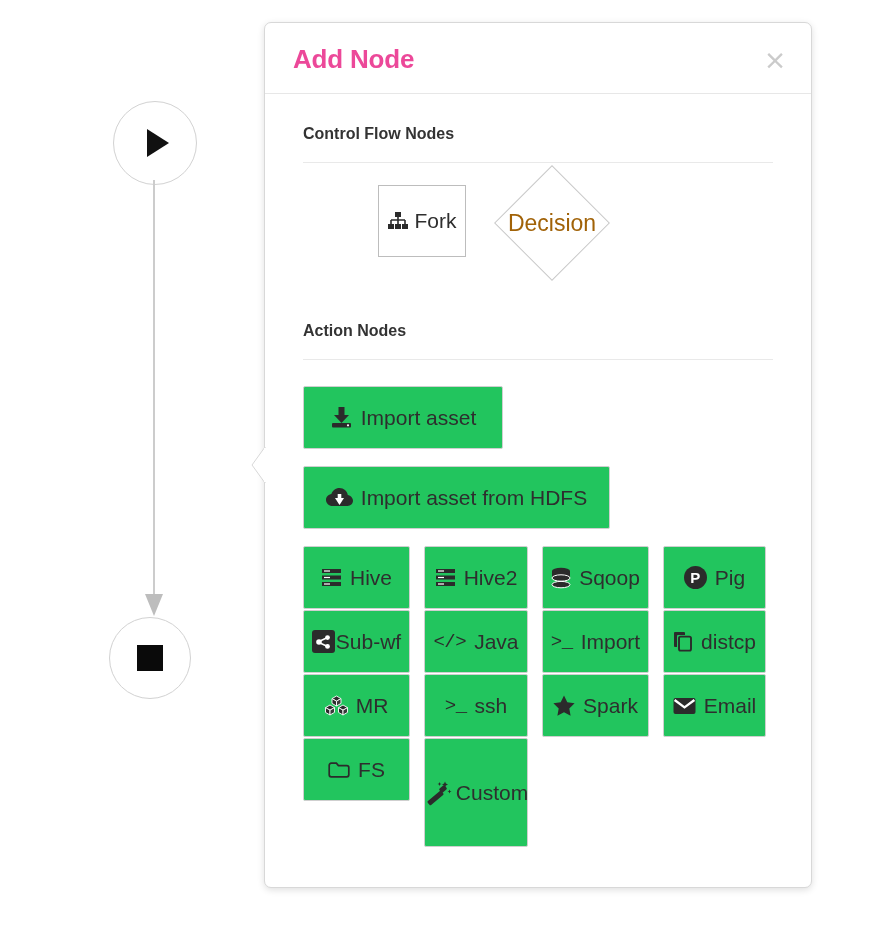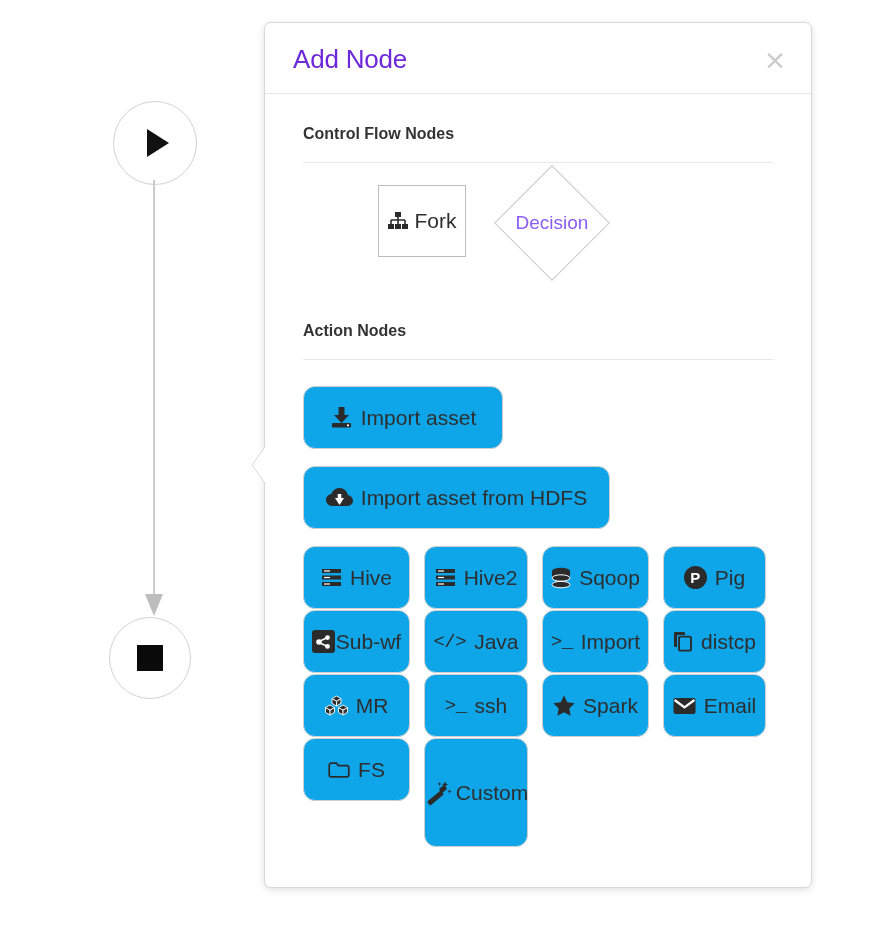--- a/index.html
+++ b/index.html
@@ -63,22 +63,22 @@
 
   #panel-header {
     position: relative;
     height: 71px;
     border-bottom: 1px solid #e7e7e7;
   }
   #panel-title {
     position: absolute;
     left: 28px; top: 21px;
     font-size: 26px;
-    font-weight: normal;
-    color: #6d28d9;
+    font-weight: bold;
+    color: #ec4899;
     letter-spacing: -0.2px;
   }
   #close-button {
     position: absolute;
     right: 20px; top: 20px;
     width: 32px; height: 32px;
     display: flex; align-items: center; justify-content: center;
     color: #cbcbcb;
     font-size: 27px;
     line-height: 1;
@@ -127,29 +127,29 @@
     left: 16px; top: 16px;
     width: 82px; height: 82px;
     border: 1px solid #c9c9c9;
     background: #ffffff;
     transform: rotate(45deg);
   }
   #decision-node .dlabel {
     position: absolute;
     left: 0; top: 0; width: 114px; height: 114px;
     display: flex; align-items: center; justify-content: center;
-    font-size: 19px;
-    color: #8b5cf6;
+    font-size: 23px;
+    color: #a16207;
   }
 
   
   .node-btn {
     border: 1px solid #cfcfcf;
-    border-radius: 12px;
-    background: #0ea5e9;
+    border-radius: 2px;
+    background: #22c55e;
     color: #2e2e2e;
     font-size: 21px;
     display: inline-flex;
     align-items: center;
     justify-content: center;
     gap: 8px;
     height: 63px;
     padding: 0 18px;
     cursor: pointer;
     white-space: nowrap;

